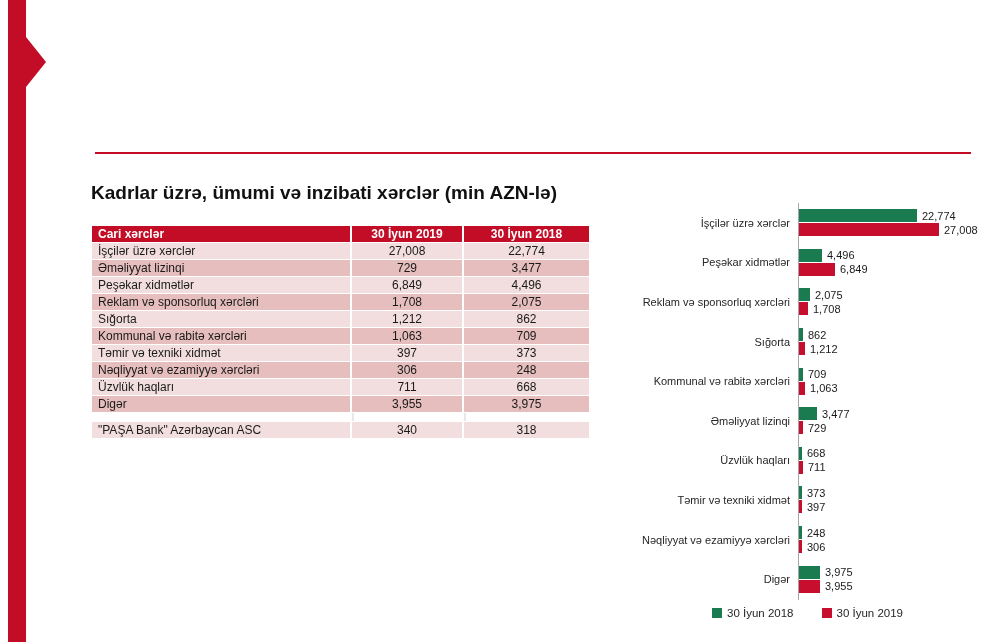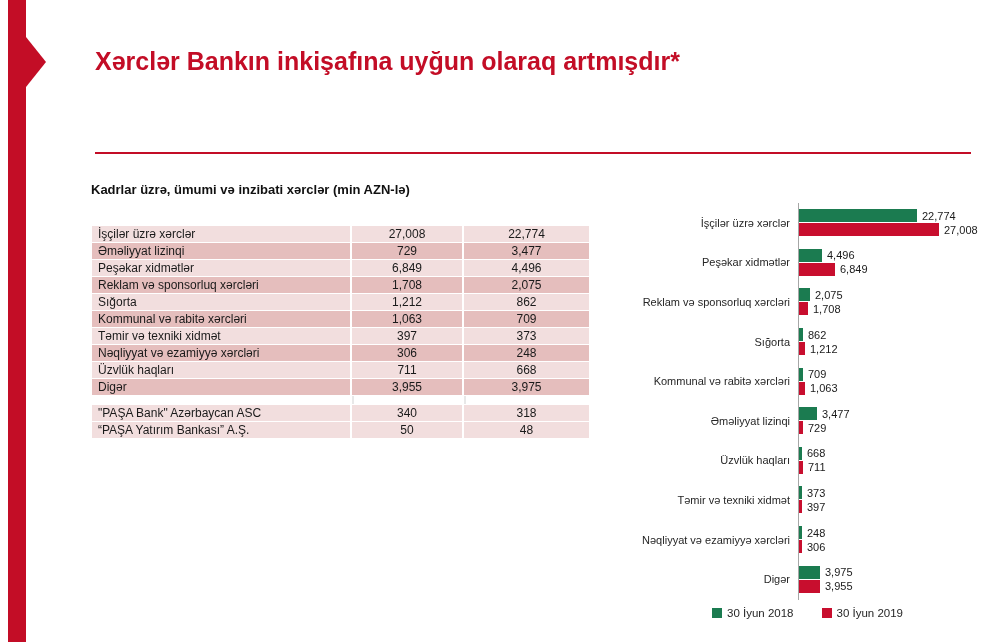--- a/index.html
+++ b/index.html
@@ -9,21 +9,21 @@
   
   .accent-bar{position:absolute;left:8px;top:0;width:18px;height:642px;background:#C30D26;}
   .accent-arrow{position:absolute;left:26px;top:37px;width:0;height:0;
                 border-top:25px solid transparent;border-bottom:25px solid transparent;
                 border-left:20px solid #C30D26;}
 
   .slide-title{position:absolute;left:95px;top:47px;font-size:25px;font-weight:bold;color:#C30D26;}
   .divider{position:absolute;left:95px;top:152px;width:876px;height:2px;background:#C30D26;}
 
   
-  .table-title{position:absolute;left:91px;top:182px;font-size:13px;font-weight:bold;color:#111;}
+  .table-title{position:absolute;left:91px;top:182px;font-size:19px;font-weight:bold;color:#111;}
   .tbl{position:absolute;left:90px;top:225px;border-collapse:separate;border-spacing:2px 1px;
        font-size:12px;color:#1a1a1a;table-layout:fixed;}
   .tbl td{height:16px;padding:0 6px;vertical-align:middle;overflow:hidden;white-space:nowrap;}
   .tbl td+td{text-align:center;}
   .r-head td{background:#C30D26;color:#fff;font-weight:bold;}
   .r-a td{background:#F2DEDE;}
   .r-b td{background:#E5BEBD;}
   .r-gap td{background:#fff;height:8px;}
   .r-gap td+td{border-left:2px solid #E8E8E8;}
 
@@ -44,32 +44,36 @@
   .swatch{width:10px;height:10px;margin-right:5px;display:inline-block;}
 </style>
 </head>
 <body>
 
 <div class="slide">
 
   <div class="accent-bar"></div>
   <div class="accent-arrow"></div>
 
-  <div class="slide-title">Xərclər Bankın inkişafına uyğun olaraq artmışdır*</div>
   <div class="divider"></div>
 
   <div class="table-title">Kadrlar üzrə, ümumi və inzibati xərclər (min AZN-lə)</div>
 
   <table class="tbl">
     <colgroup>
         <col style="width:258px">
         <col style="width:110px">
         <col style="width:125px">
       </colgroup>
     <tbody>
+        <tr class="r-head">
+          <td>Cari xərclər</td>
+          <td>30 İyun 2019</td>
+          <td>30 İyun 2018</td>
+        </tr>
         <tr class="r-a">
           <td>İşçilər üzrə xərclər</td>
           <td>27,008</td>
           <td>22,774</td>
         </tr>
         <tr class="r-b">
           <td>Əməliyyat lizinqi</td>
           <td>729</td>
           <td>3,477</td>
         </tr>
@@ -115,25 +119,20 @@
         </tr>
         <tr class="r-gap">
           <td></td>
           <td></td>
           <td></td>
         </tr>
         <tr class="r-a">
           <td>"PAŞA Bank" Azərbaycan  ASC</td>
           <td>340</td>
           <td>318</td>
-        </tr>
-        <tr class="r-a">
-          <td>“PAŞA Yatırım Bankası” A.Ş.</td>
-          <td>50</td>
-          <td>48</td>
         </tr>
       </tbody>
   </table>
 
   <div class="axis"></div>
   <div class="chart">
     <div>
         <div class="pair-row">
           <div class="cat-label">İşçilər üzrə xərclər</div>
           <div class="bar-group">

